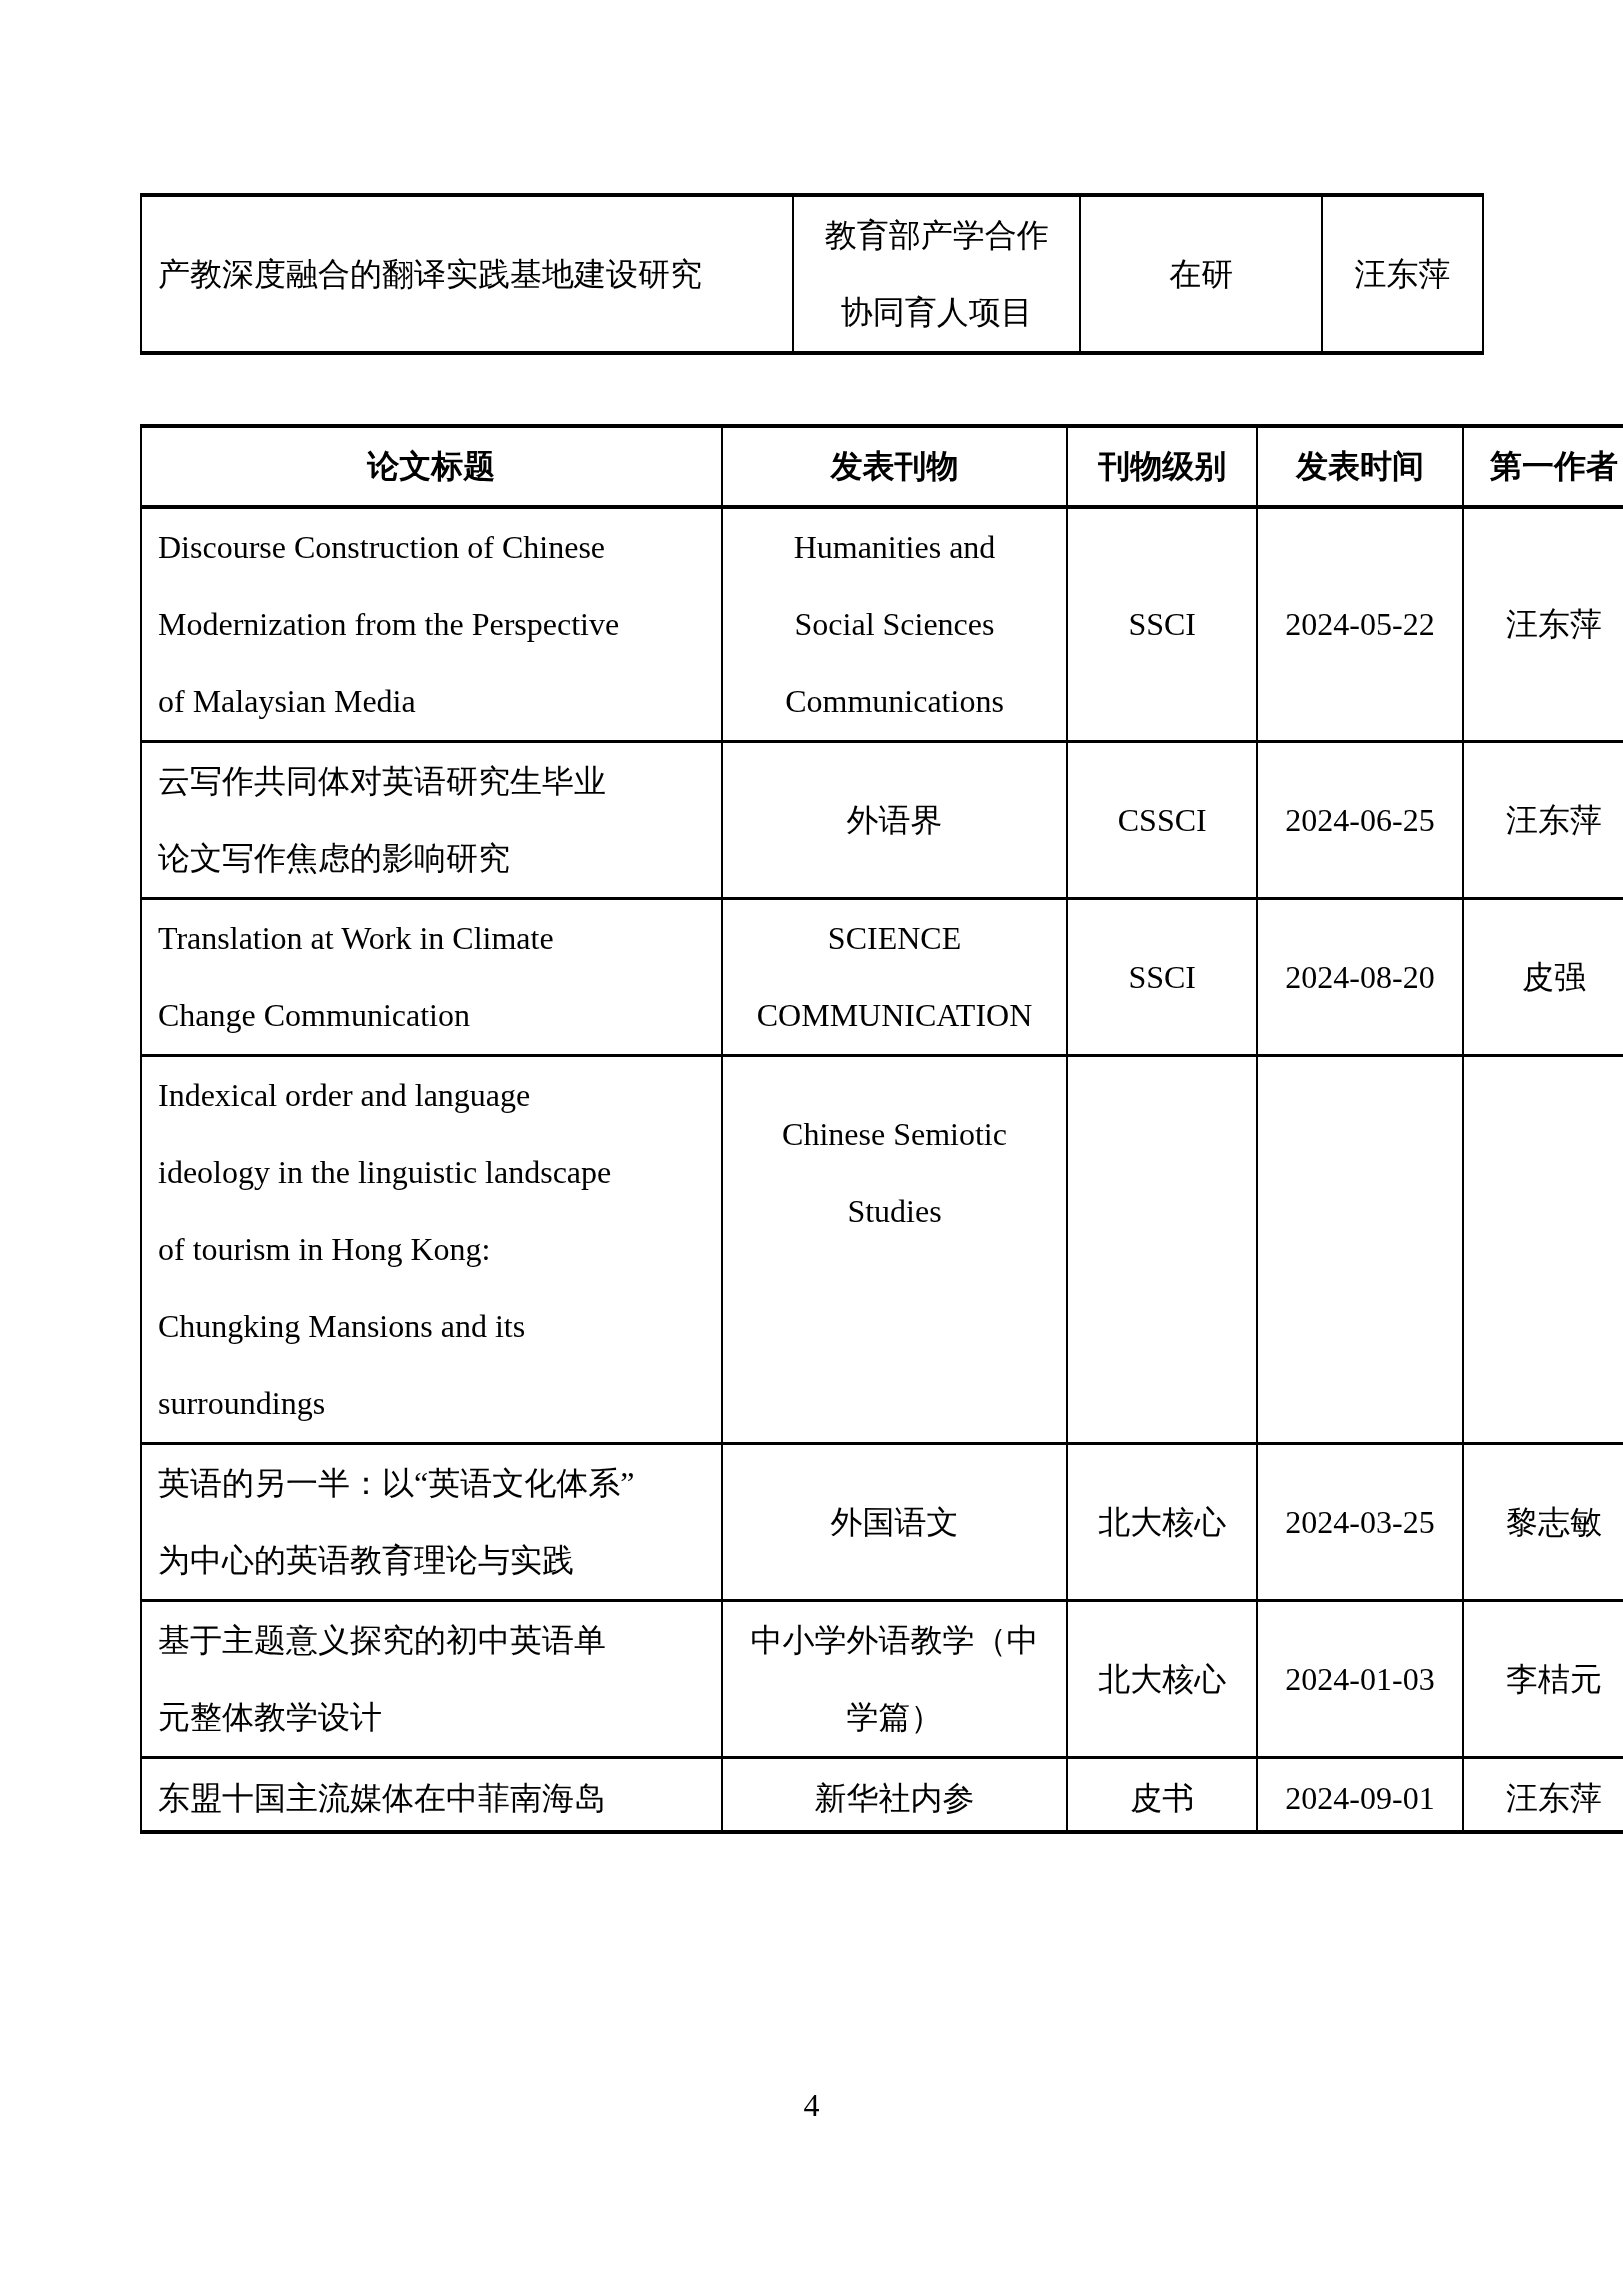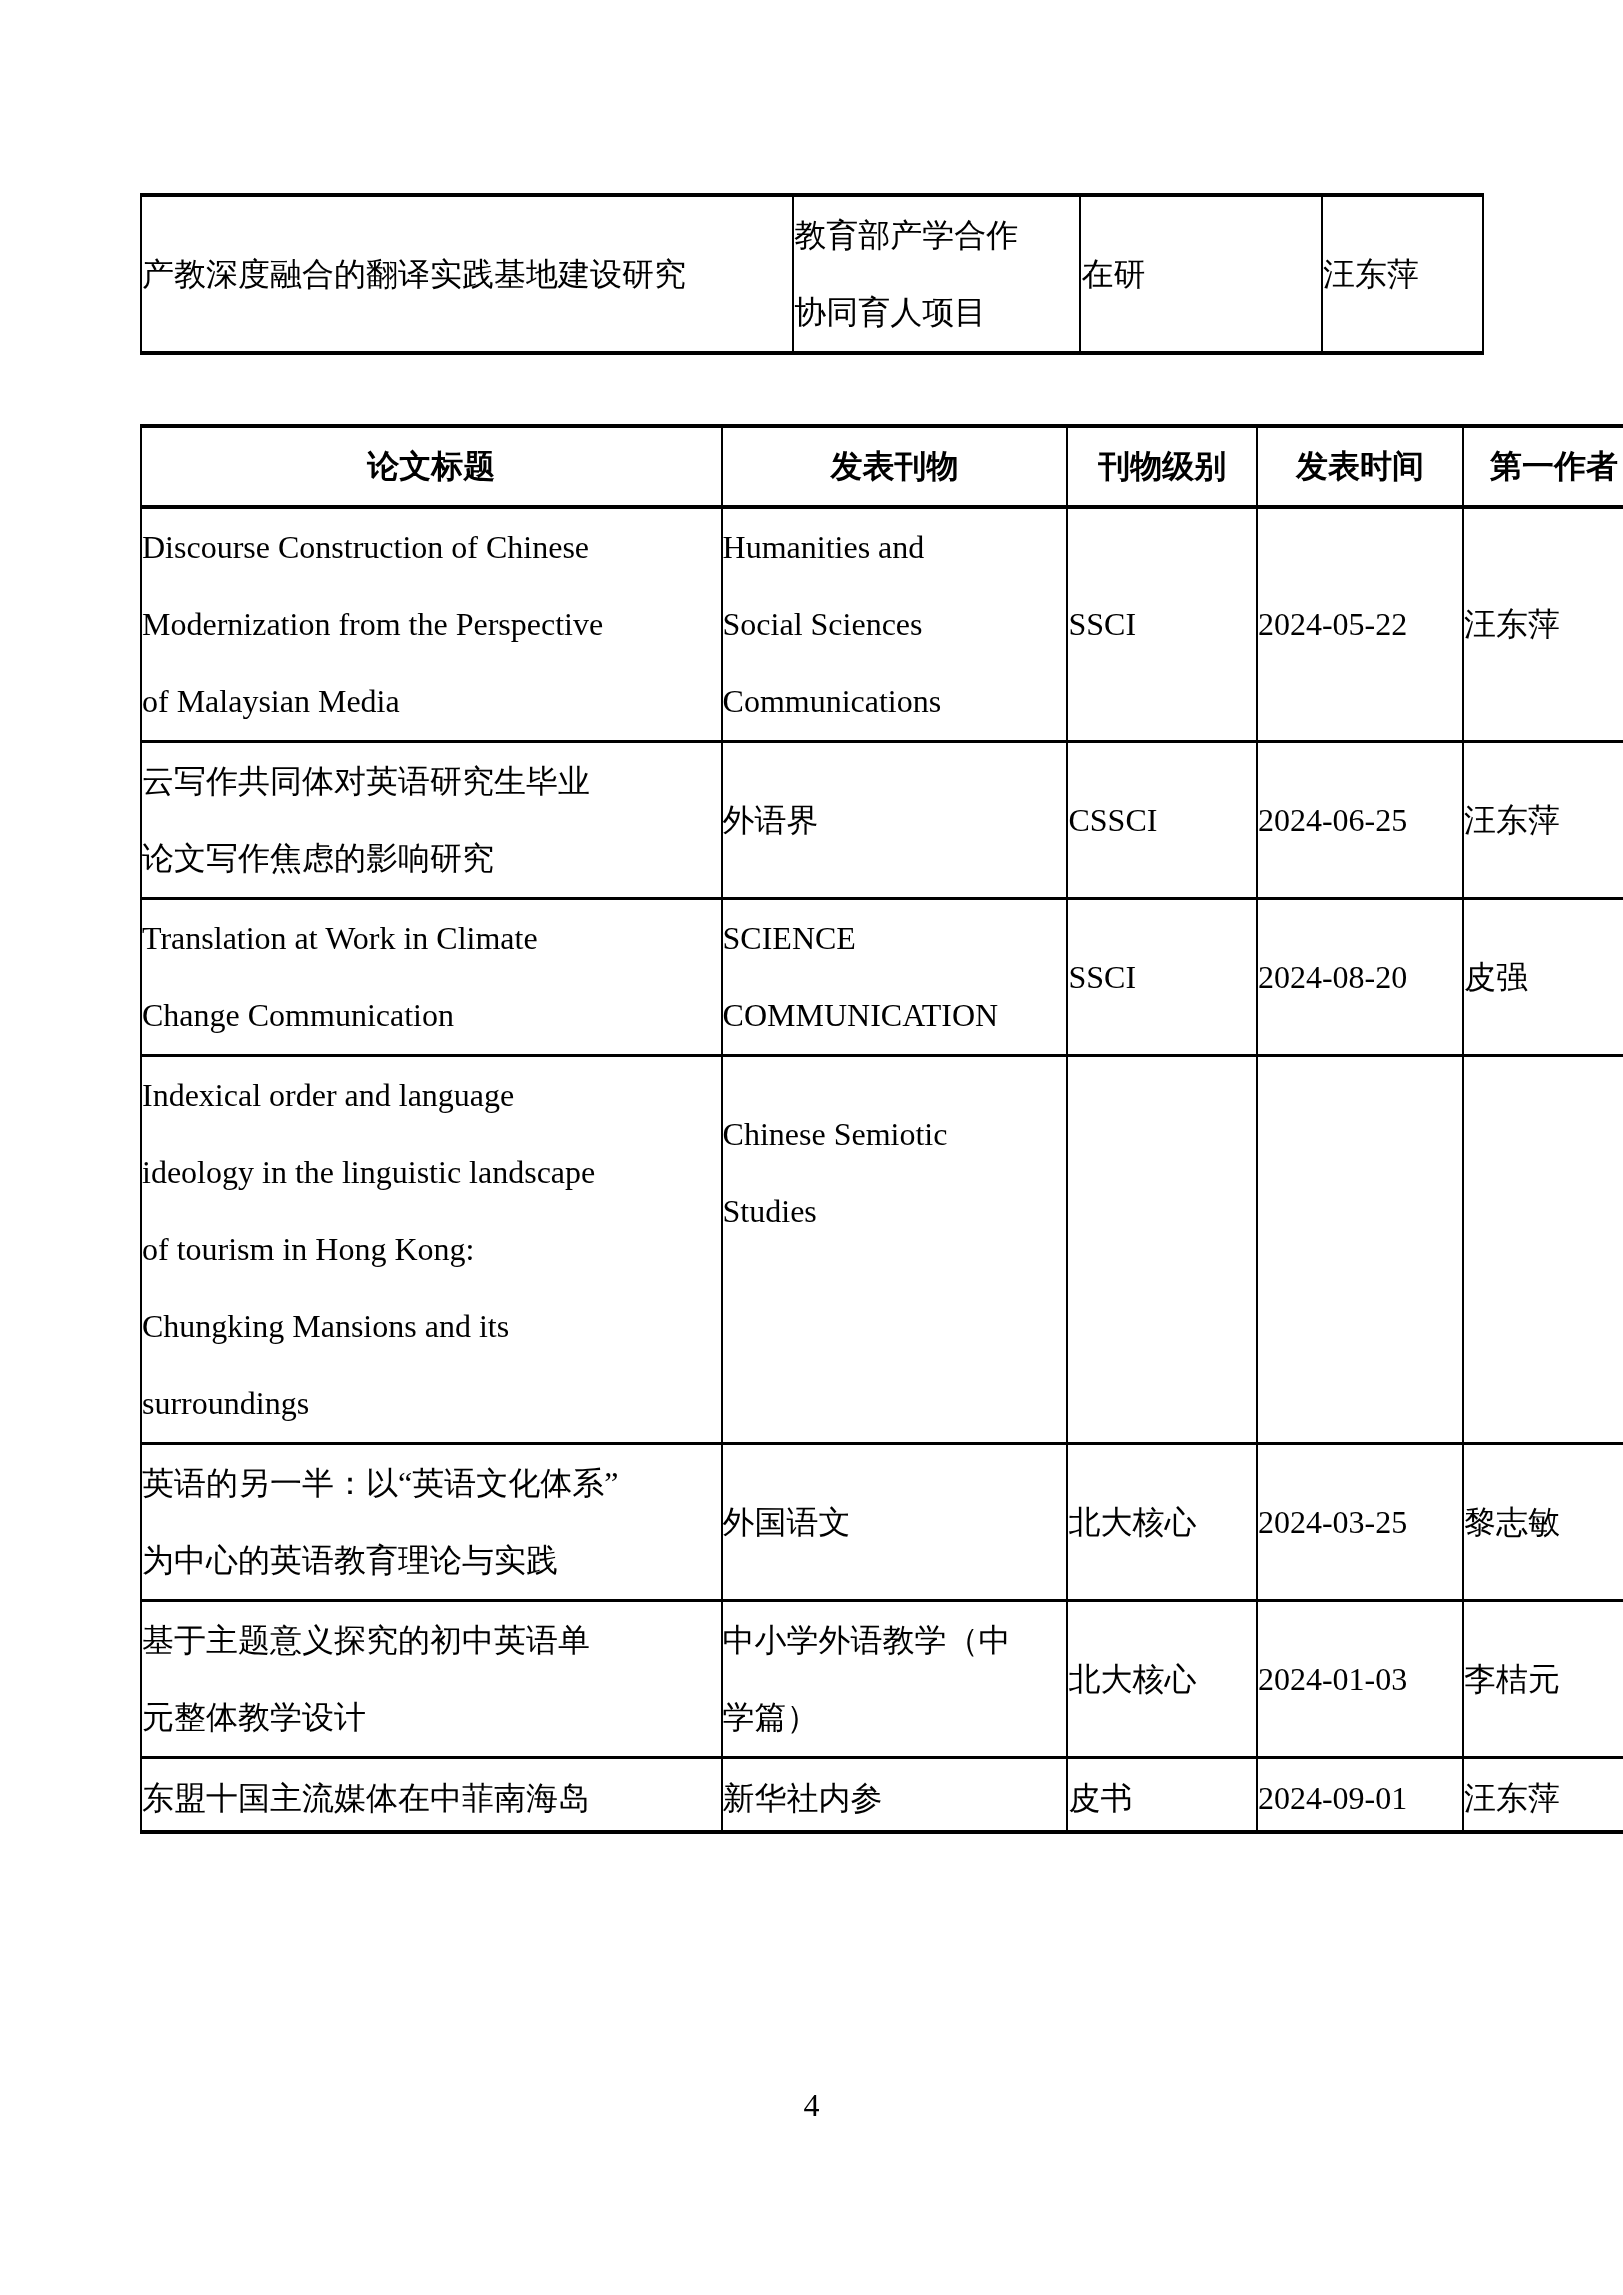--- a/index.html
+++ b/index.html
@@ -19,28 +19,29 @@
     border:2.4px solid #000;
     border-top-width:4px;
     border-bottom-width:4px;
   }
   td,th{
     border:2.4px solid #000;
     border-top-width:3.2px;
     border-bottom-width:3.2px;
     padding:0;
     vertical-align:middle;
+    text-align:center;
     font-weight:normal;
     overflow:hidden;
   }
   thead th{border-bottom-width:4px;font-weight:bold;}
   .line{line-height:77px;white-space:nowrap;}
   .cell{overflow:hidden;}
   .al{text-align:left;}
-  .al .cell{}
+  .al .cell{padding-left:16px;}
   
   .t1{left:140px;top:193px;width:1344px;}
   .t1 .rowh{height:147px;}
   .t1 col.c1{width:48.6%}.t1 col.c2{width:21.4%}.t1 col.c3{width:18.0%}.t1 col.c4{width:12.0%}
   
   .t2{left:140px;top:424px;width:1506px;}
   .t2 col.c1{width:38.6%}.t2 col.c2{width:23.0%}.t2 col.c3{width:12.6%}.t2 col.c4{width:13.7%}.t2 col.c5{width:12.1%}
   tr.hdr{height:71px;}
   tr.r3{height:231px;margin-left:45px;}   
   tr.r2{height:154px;}   

